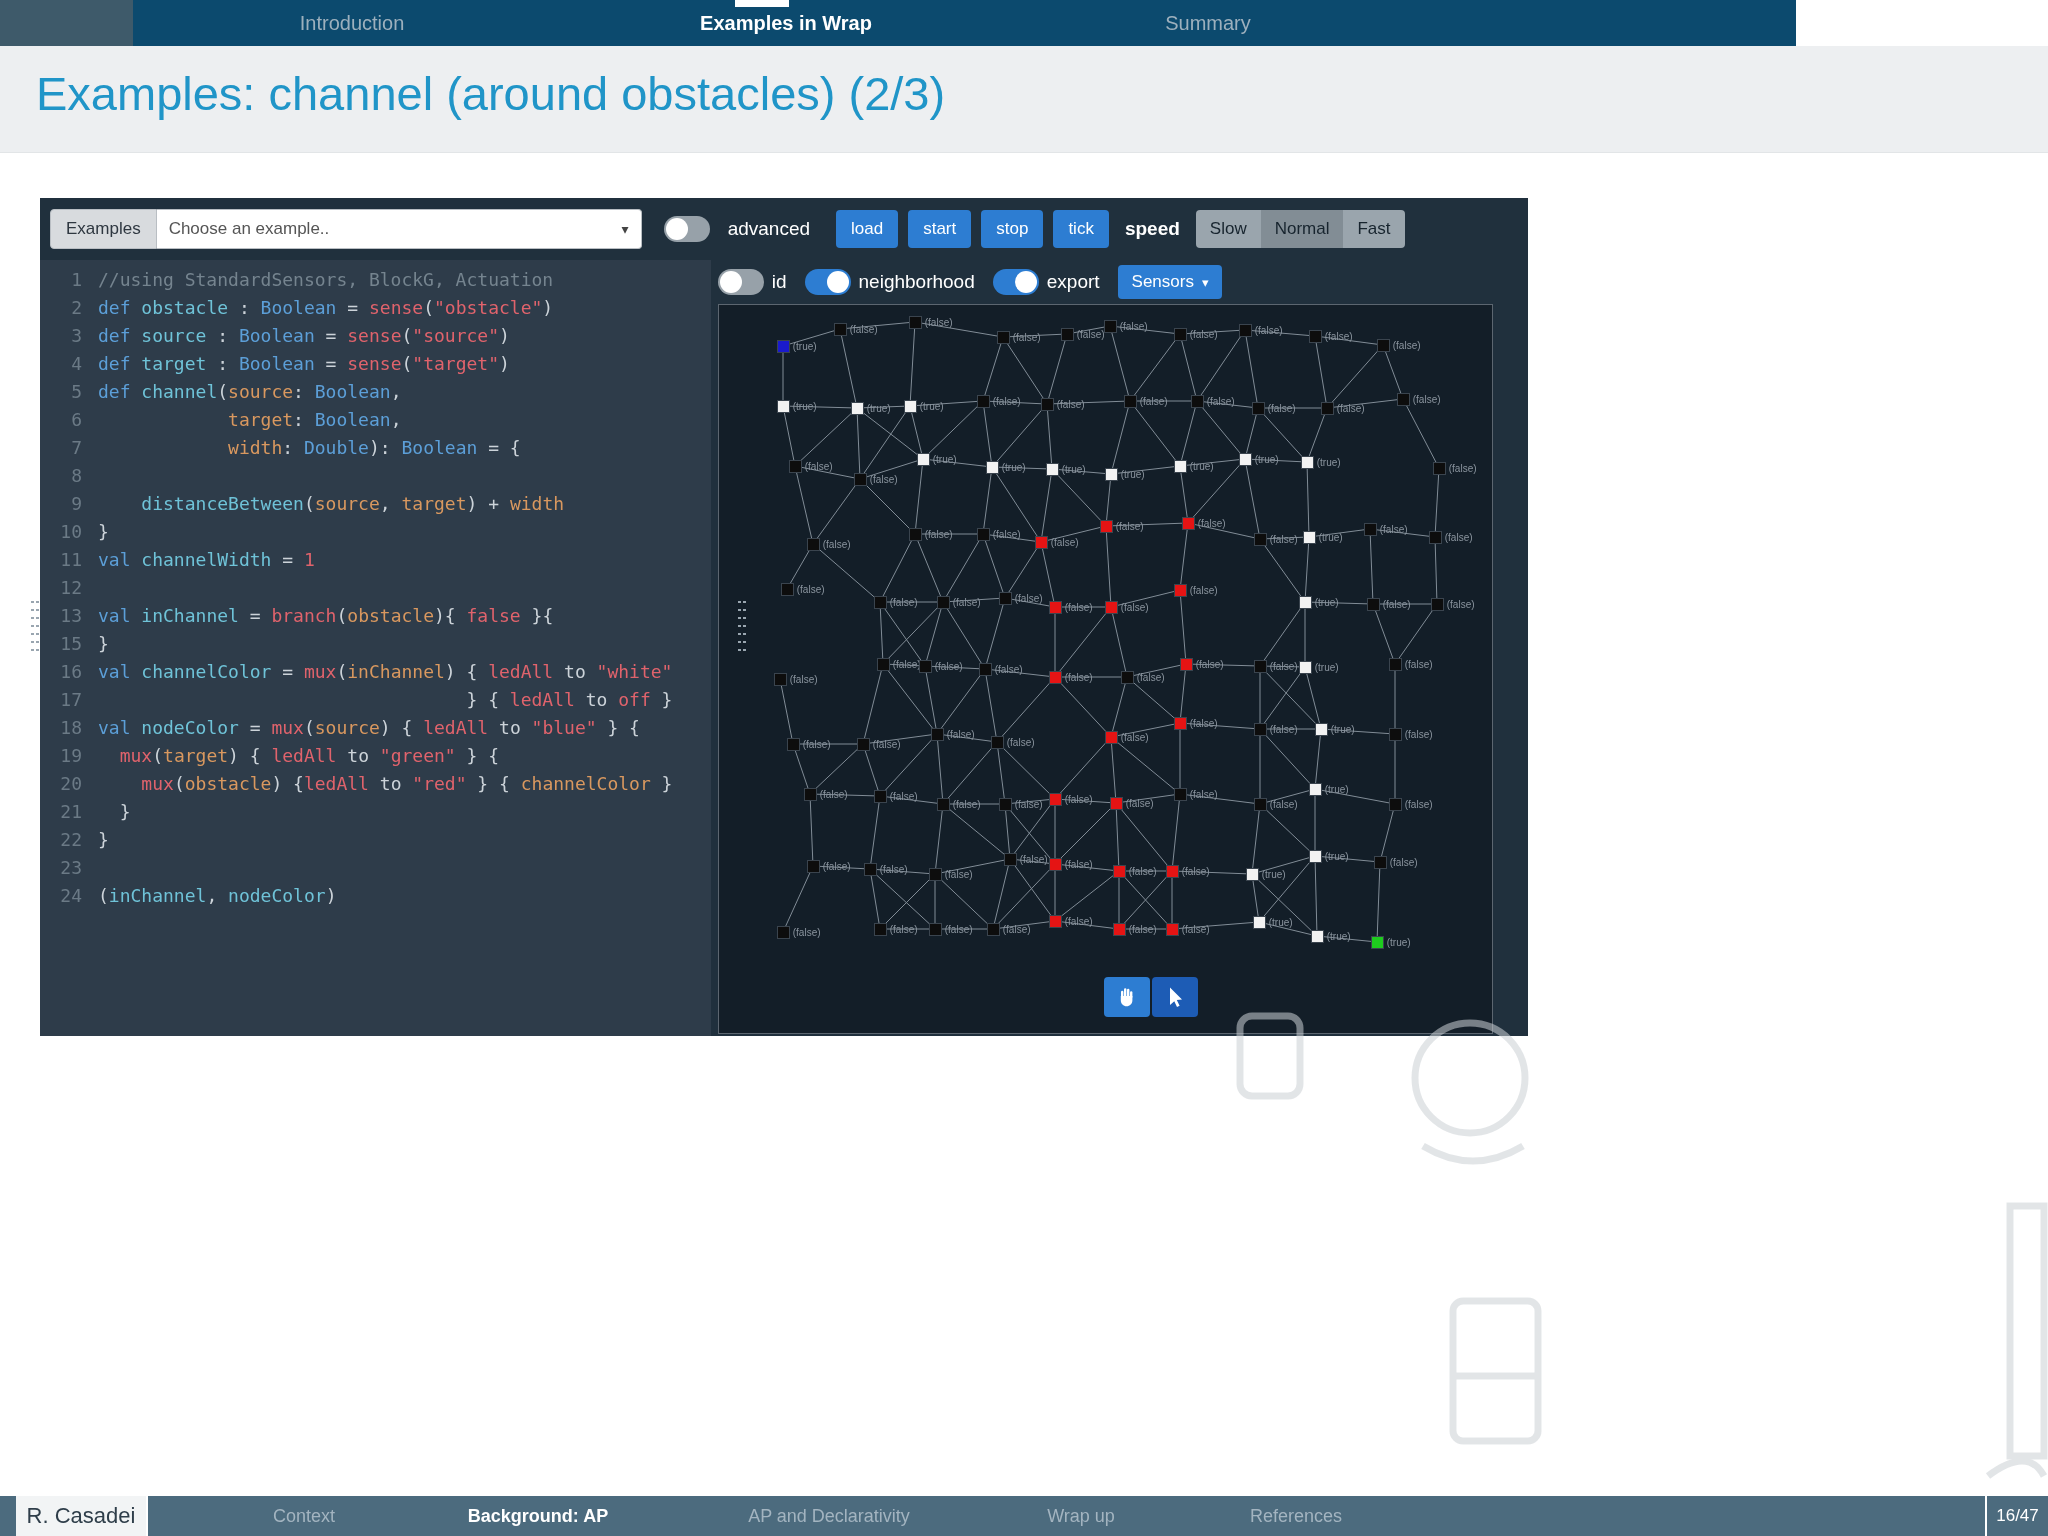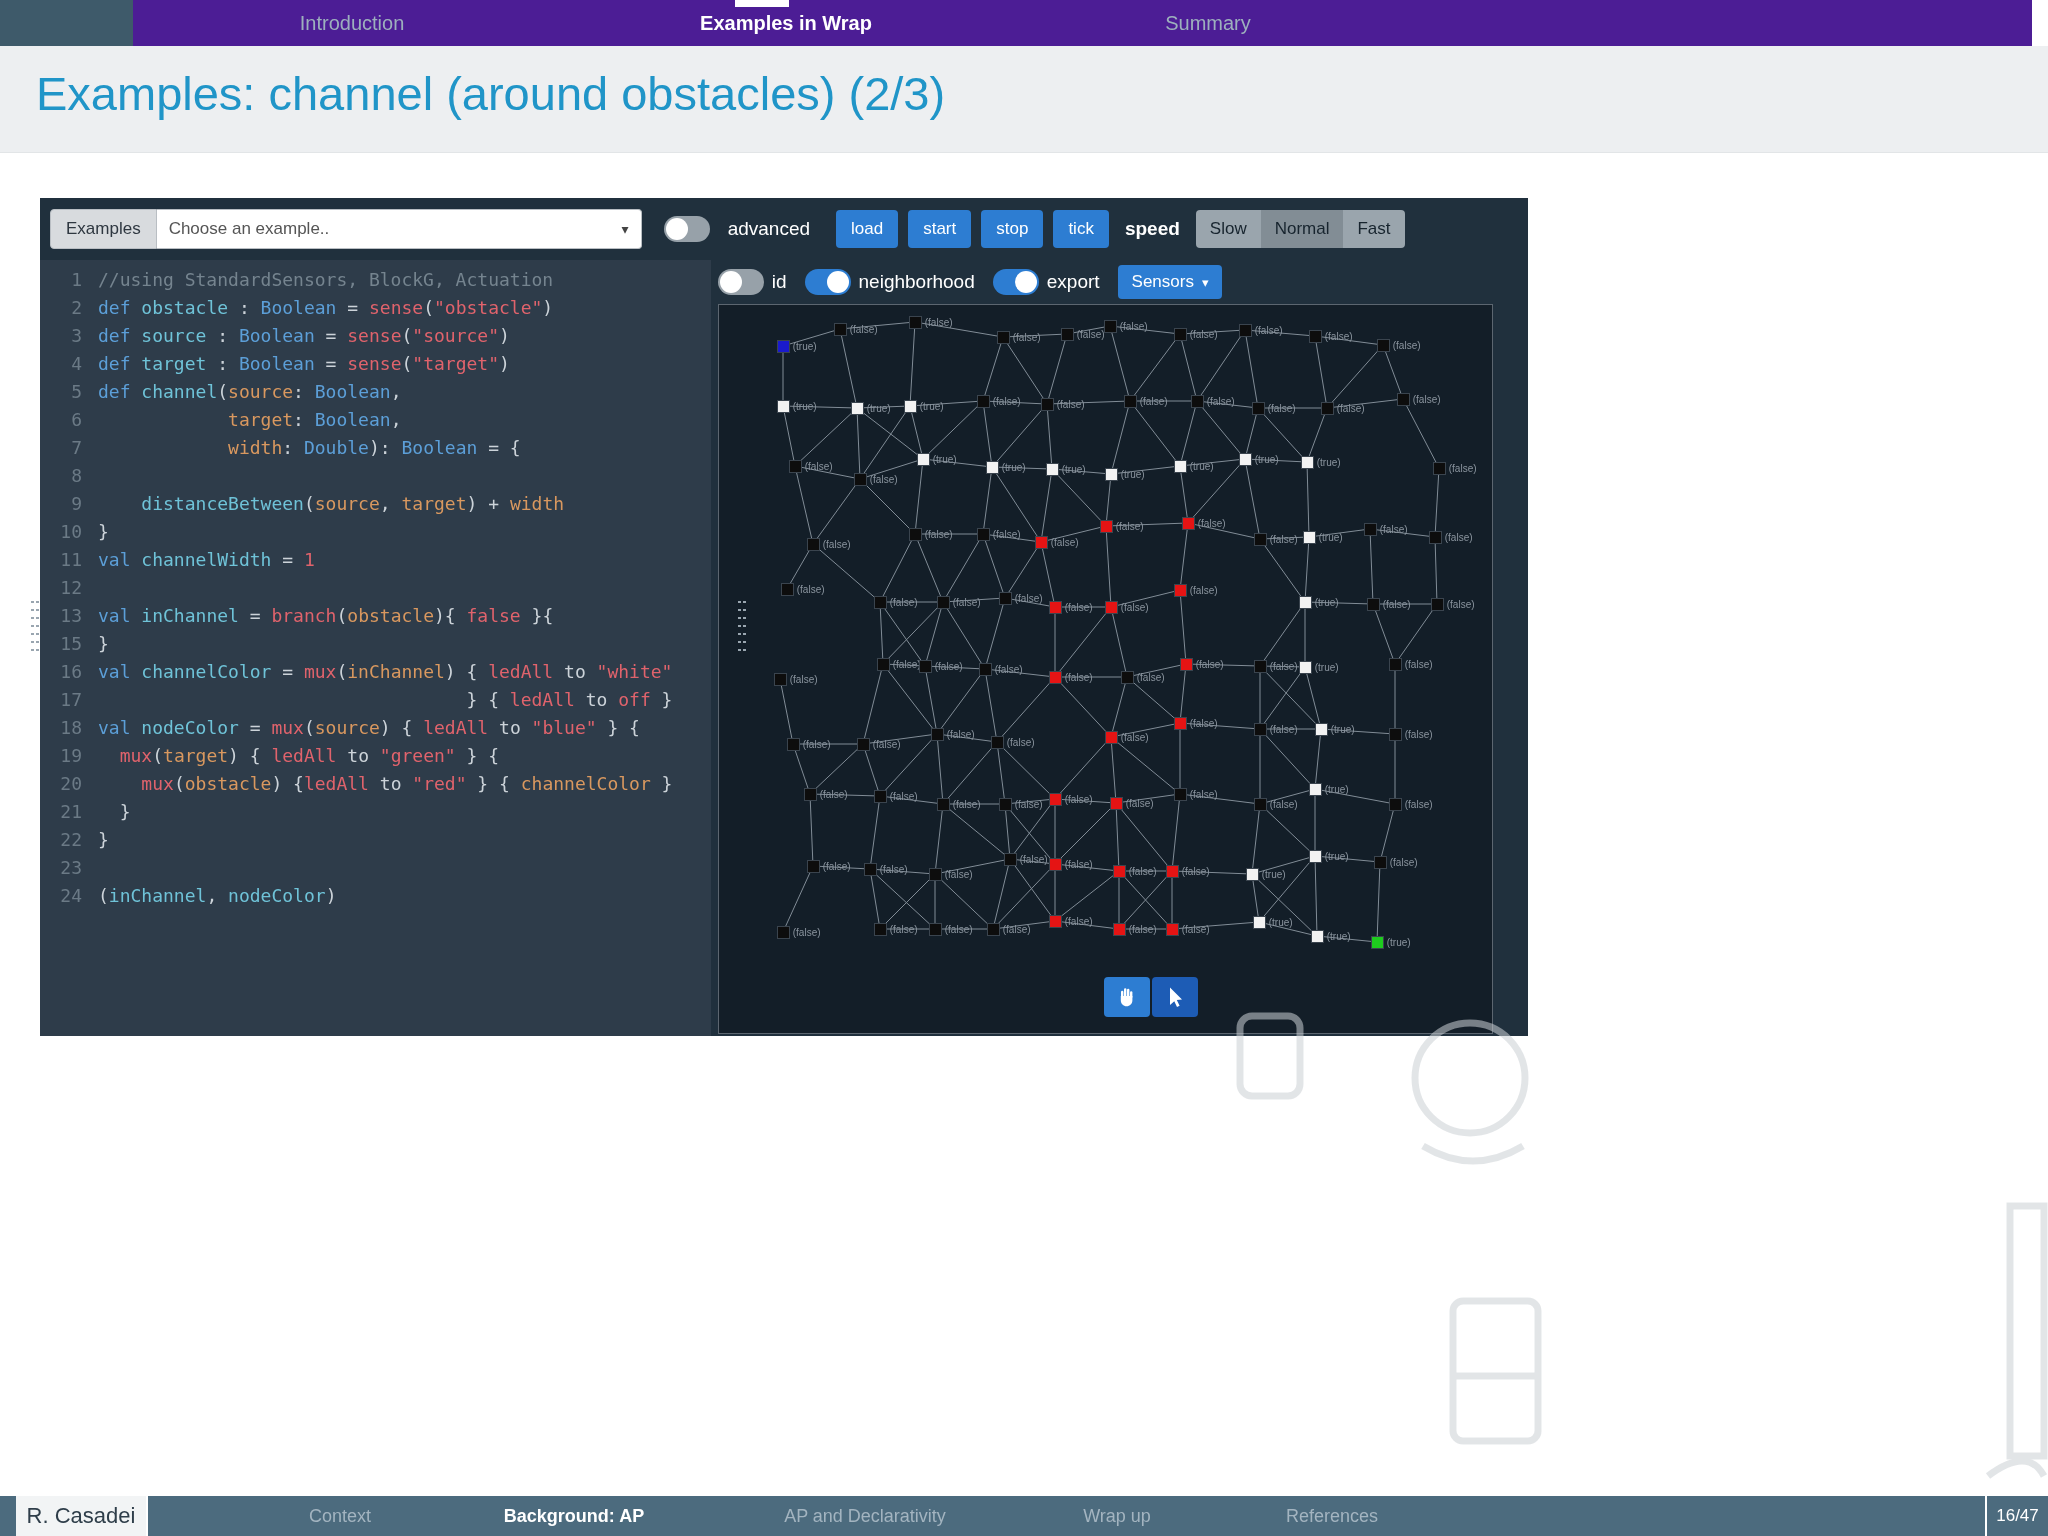--- a/index.html
+++ b/index.html
@@ -1,19 +1,19 @@
 <!DOCTYPE html>
 <html><head>
 <meta charset="utf-8">
 <style>
   html,body{margin:0;padding:0;width:2048px;height:1536px;overflow:hidden;
     font-family:"Liberation Sans",sans-serif;background:#fff;position:relative;}
 
   
-  .topbar{position:absolute;left:0;top:0;width:2032px;height:46px;background:#4c1d95;}
+  .topbar{position:absolute;left:0;top:0;width:1796px;height:46px;background:#0c4a6e;}
   .topbar-left{position:absolute;left:0;top:0;width:133px;height:46px;background:#3e5a6a;}
   .top-progress{position:absolute;left:735px;top:0;width:54px;height:7px;background:#fff;}
   #topTabs .top-tab{position:absolute;top:0;height:46px;line-height:46px;font-size:20px;
     color:#9db0bd;transform:translateX(-50%);white-space:nowrap;cursor:pointer;}
   #topTabs .top-tab.active{color:#fff;font-weight:bold;}
   #topTabs .top-tab:nth-child(1){left:352px;}
   #topTabs .top-tab:nth-child(2){left:786px;}
   #topTabs .top-tab:nth-child(3){left:1208px;}
 
   
@@ -85,21 +85,21 @@
 
   
   .watermark{position:absolute;right:0;bottom:40px;opacity:.55;pointer-events:none;}
   .watermark path,.watermark rect,.watermark circle{stroke:#ccd1d5;fill:none;stroke-width:7;}
 
   
   .footer{position:absolute;left:0;top:1496px;width:2048px;height:40px;background:#4c6b7e;}
   .footer-author{position:absolute;left:16px;top:0;width:130px;height:40px;background:#f2f4f5;
     color:#2f3e4a;font-size:22px;text-align:center;line-height:40px;border-right:2px solid #fff;}
   #footTabs .foot-tab{position:absolute;top:0;height:40px;line-height:40px;font-size:18px;
-    color:#a3b4c0;transform:translateX(-50%);white-space:nowrap;cursor:pointer;margin-left:36px;}
+    color:#a3b4c0;transform:translateX(-50%);white-space:nowrap;cursor:pointer;}
   #footTabs .foot-tab.active{color:#fff;font-weight:bold;}
   #footTabs .foot-tab:nth-child(1){left:304px;}
   #footTabs .foot-tab:nth-child(2){left:538px;}
   #footTabs .foot-tab:nth-child(3){left:829px;}
   #footTabs .foot-tab:nth-child(4){left:1081px;}
   #footTabs .foot-tab:nth-child(5){left:1296px;}
   .footer-page{position:absolute;right:0;top:0;width:61px;height:40px;border-left:2px solid #fff;
     color:#fff;font-size:17px;text-align:center;line-height:40px;}
 </style>
 </head>

